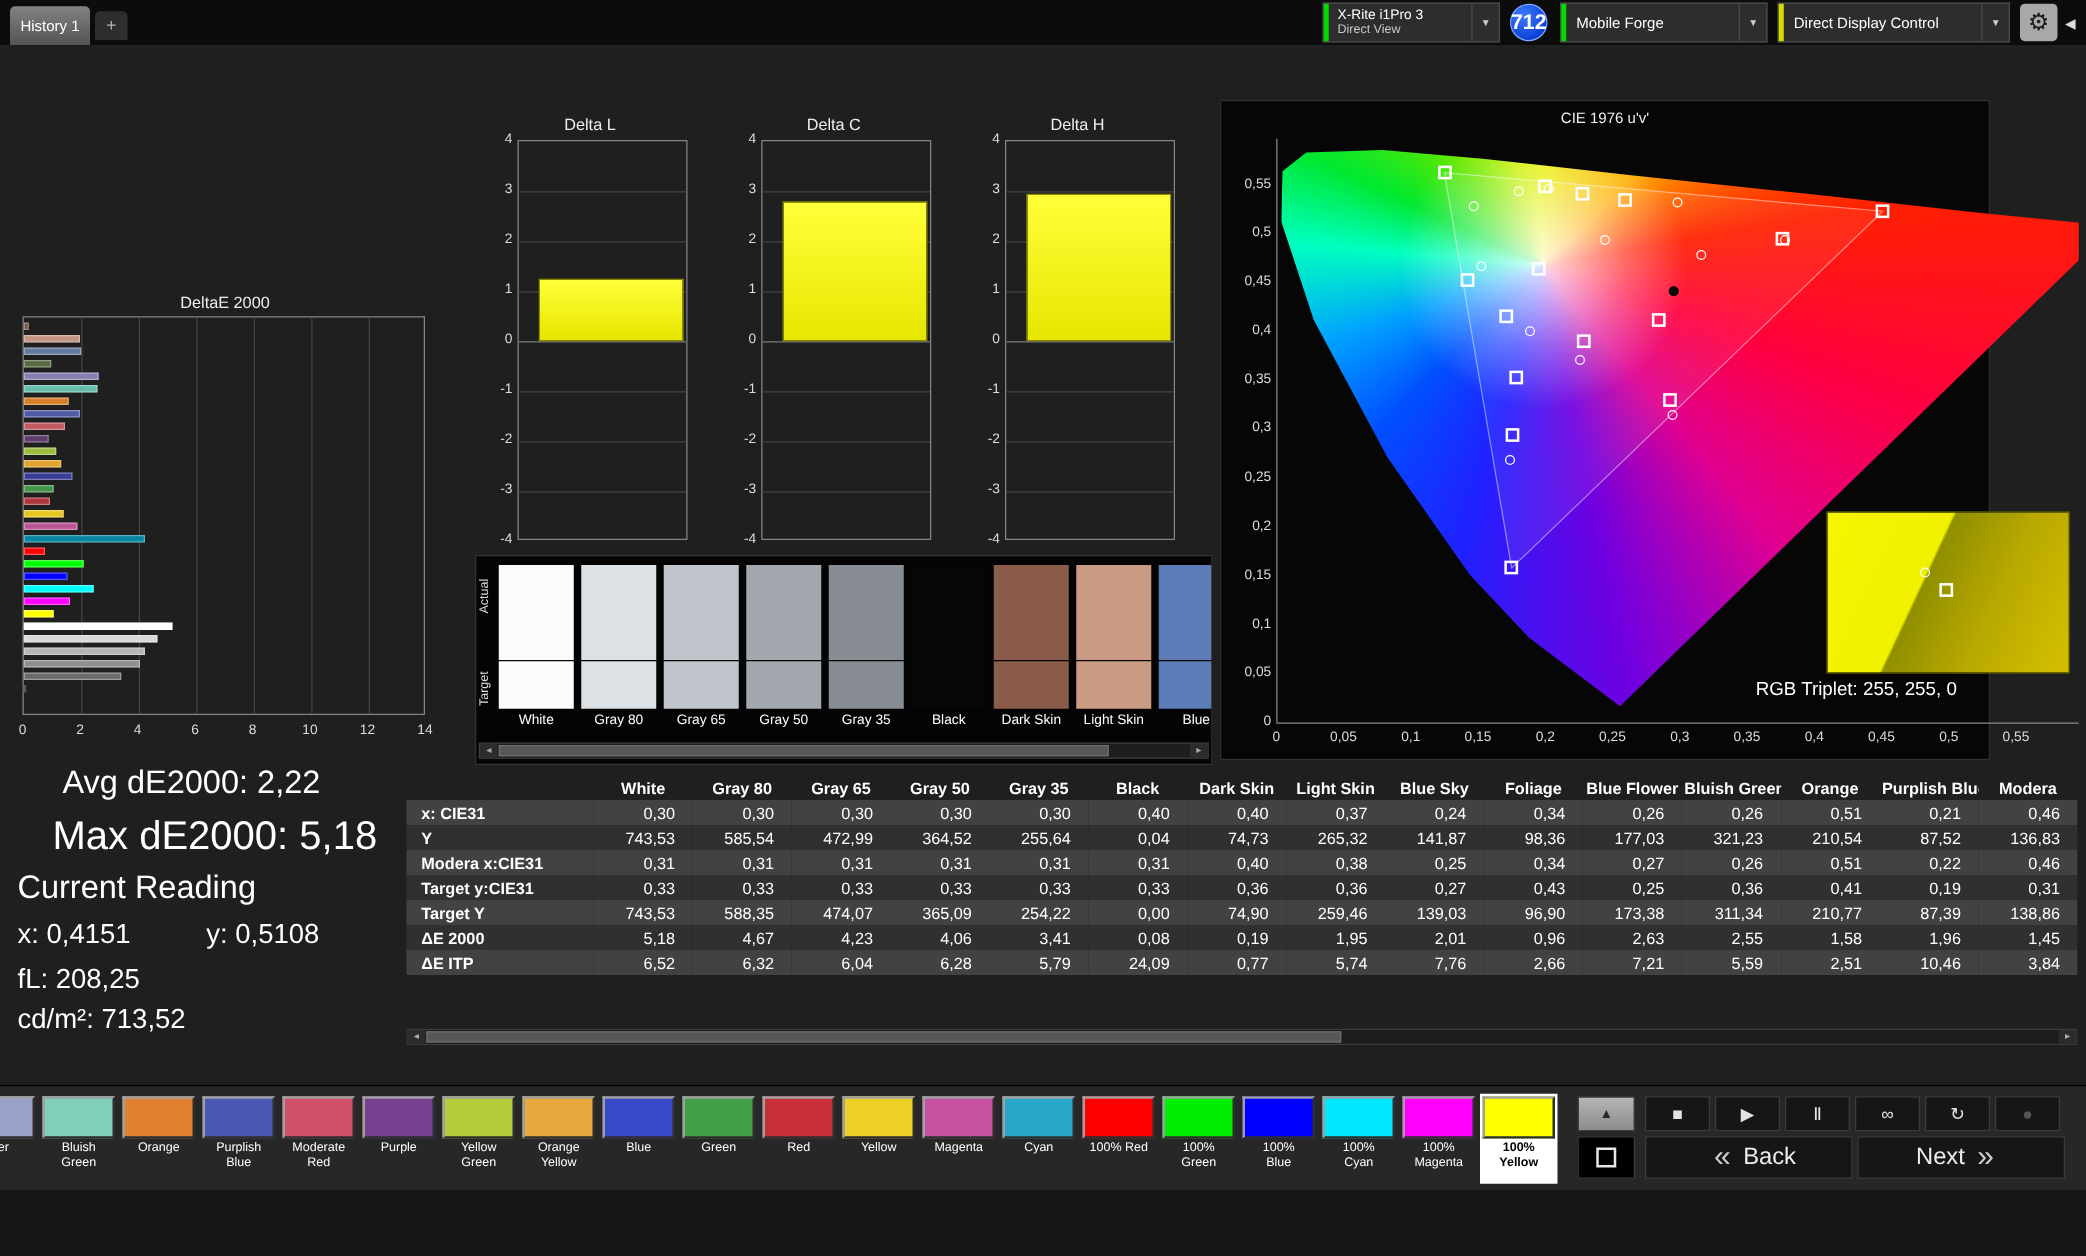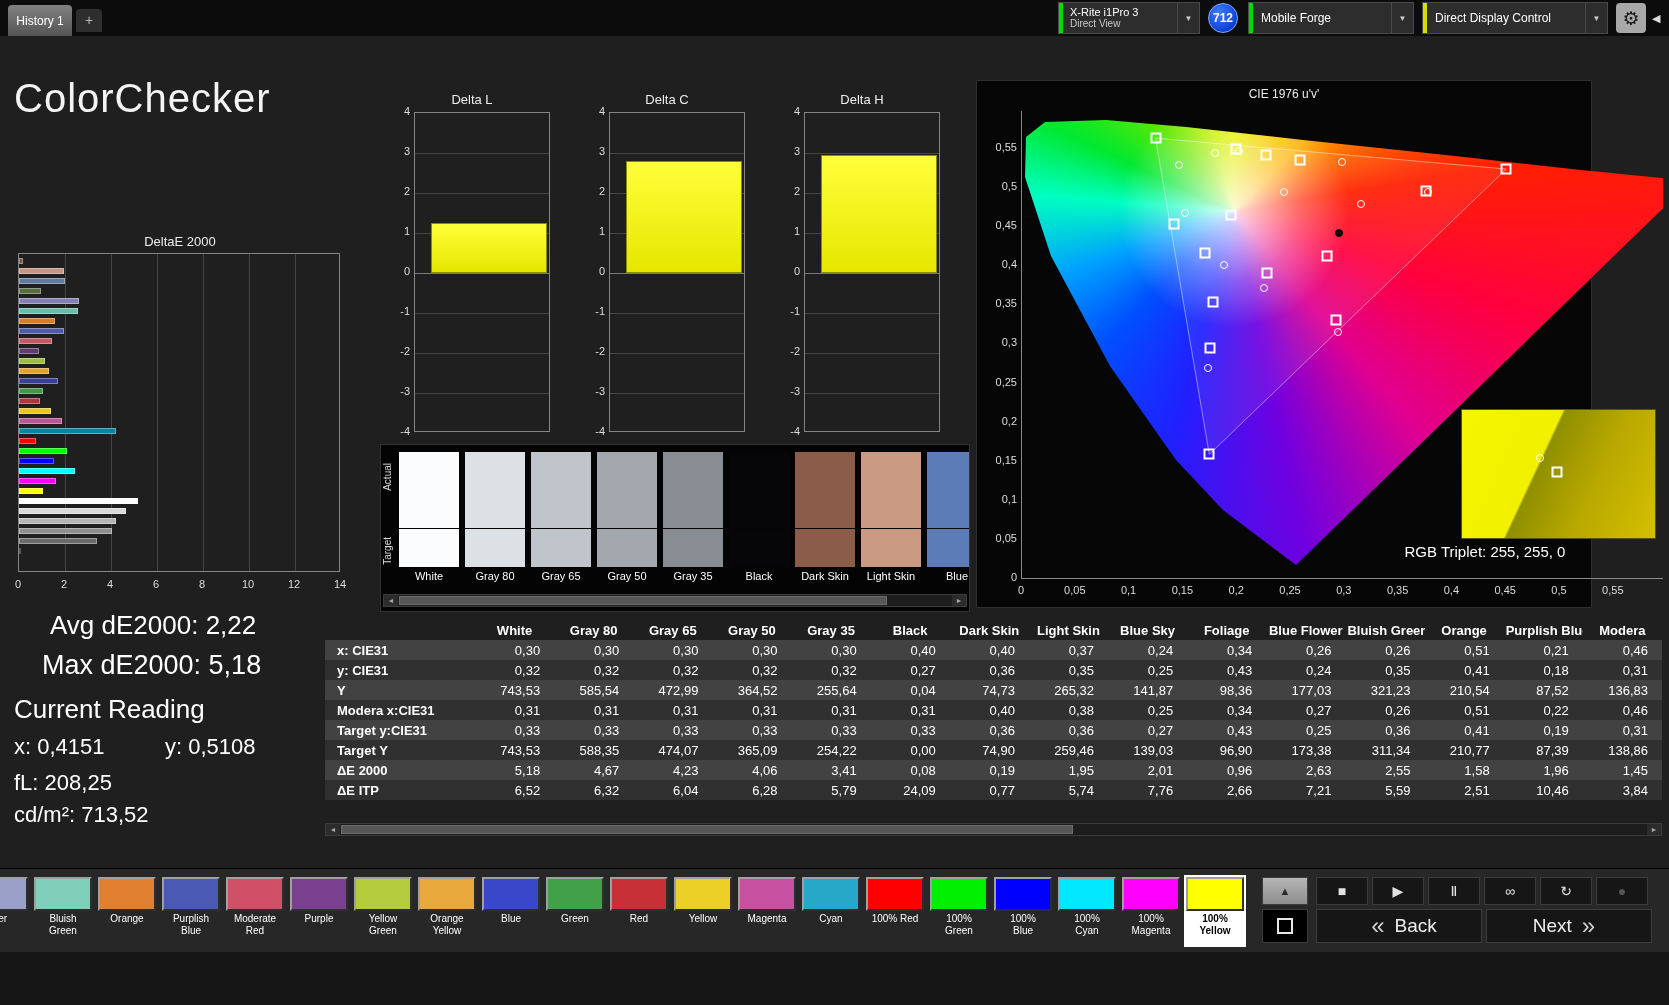--- a/index.html
+++ b/index.html
@@ -12,21 +12,21 @@
   .tab-add{position:absolute;left:76px;top:9px;width:26px;height:23px;background:#2e2e2e;border-radius:4px 4px 0 0;color:#b5b5b5;font-size:14px;text-align:center;line-height:23px;}
   .dd{position:absolute;top:2px;height:32px;background:#2d2d2d;border:1px solid #4a4a4a;display:flex;align-items:center;}
   .dd-accent{width:4px;align-self:stretch;}
   .acc-green{background:#00dc00;}
   .acc-yellow{background:#d6e000;}
   .dd-lines{flex:1;padding-left:7px;font-size:11px;line-height:12px;color:#fff;white-space:nowrap;}
   .dd-lines .dim{color:#c9c9c9;font-size:10px;}
   .dd-single{flex:1;padding-left:8px;font-size:12px;color:#fff;white-space:nowrap;}
   .dd-chev{width:22px;align-self:stretch;display:flex;align-items:center;justify-content:center;border-left:1px solid #4a4a4a;color:#ccc;font-size:8px;}
   .dd-meter{left:1058px;width:142px;}
-  .badge{position:absolute;left:1208px;top:3px;width:30px;height:30px;border-radius:50%;background:radial-gradient(circle at 35% 30%,#3d7bff,#0a3fd0 75%);border:1px solid #7fa8ff;font-size:12px;font-weight:bold;display:flex;align-items:center;justify-content:center;}
+  .badge{position:absolute;left:1208px;top:3px;width:30px;height:30px;border-radius:50%;background:radial-gradient(circle at 35% 30%,#3d7bff,#0a3fd0 75%);border:1px solid #7fa8ff;font-size:17px;font-weight:bold;display:flex;align-items:center;justify-content:center;}
   .dd-pattern{left:1248px;width:166px;}
   .dd-display{left:1422px;width:186px;}
   .gear{position:absolute;left:1616px;top:3px;width:30px;height:30px;background:#a8a8a8;border-radius:4px;color:#1b1b1b;font-size:19px;display:flex;align-items:center;justify-content:center;}
   .collapse{position:absolute;left:1652px;top:12px;color:#ddd;font-size:11px;}
 
   
   .page-title{position:absolute;left:14px;top:76px;font-size:40px;font-weight:300;color:#f4f4f4;letter-spacing:1px;}
 
   
   .dechart{position:absolute;left:18px;top:234px;width:324px;height:366px;}
@@ -80,21 +80,21 @@
   .mk-sq{position:absolute;width:11px;height:11px;border:2px solid #fff;transform:translate(-50%,-50%);}
   .mk-ci{position:absolute;width:8px;height:8px;border:1.5px solid #fff;border-radius:50%;transform:translate(-50%,-50%);}
   .mk-dot{position:absolute;width:8px;height:8px;background:#0a0a0a;border:1px solid #000;border-radius:50%;transform:translate(-50%,-50%);}
   .cie-inset{position:absolute;left:484px;top:328px;width:195px;height:130px;border:1px solid #555500;
     background:linear-gradient(115deg,#f6f600 0%,#f0f000 40%,#8f8f00 41%,#b8a800 66%,#d4c000 100%);}
   .cie-rgb{position:absolute;left:330px;top:462px;width:356px;text-align:center;font-size:15px;color:#fff;}
 
   
   .stat{position:absolute;color:#fff;white-space:nowrap;}
   .stat-avg{left:50px;top:610px;font-size:26px;}
-  .stat-max{left:42px;top:650px;font-size:27px;}
+  .stat-max{left:42px;top:650px;font-size:32px;}
   .stat-cur{left:14px;top:694px;font-size:26px;}
   .stat-x{left:14px;top:734px;font-size:22px;}
   .stat-y{left:165px;top:734px;font-size:22px;}
   .stat-fl{left:14px;top:770px;font-size:22px;}
   .stat-cd{left:14px;top:802px;font-size:22px;}
 
   
   .datatable{position:absolute;left:325px;top:620px;width:1337px;height:218px;overflow:hidden;}
   table{width:100%;border-collapse:collapse;font-size:13px;color:#fff;table-layout:fixed;}
   thead th{font-weight:bold;text-align:center;padding:2px 2px;white-space:nowrap;overflow:hidden;height:20px;}
@@ -148,21 +148,20 @@
       <div class="dd-accent acc-yellow"></div>
       <div class="dd-single">Direct Display Control</div>
       <div class="dd-chev">▼</div>
     </div>
     <div class="gear">
         <span>⚙</span>
       </div>
     <div class="collapse">◀</div>
   </div>
 
-  <div class="page-title">ColorChecker</div>
 
   <div class="dechart">
     <div class="dechart-title">DeltaE 2000</div>
     <div class="dechart-plot" id="de-plot">
         <div class="vline" style="left: 46px;"></div>
         <div class="vline" style="left: 92px;"></div>
         <div class="vline" style="left: 138px;"></div>
         <div class="vline" style="left: 184px;"></div>
         <div class="vline" style="left: 230px;"></div>
         <div class="vline" style="left: 276px;"></div>
@@ -449,38 +448,20 @@
             <td>0,40</td>
             <td>0,40</td>
             <td>0,37</td>
             <td>0,24</td>
             <td>0,34</td>
             <td>0,26</td>
             <td>0,26</td>
             <td>0,51</td>
             <td>0,21</td>
             <td>0,46</td>
-          </tr>
-          <tr>
-            <th>y: CIE31</th>
-            <td>0,32</td>
-            <td>0,32</td>
-            <td>0,32</td>
-            <td>0,32</td>
-            <td>0,32</td>
-            <td>0,27</td>
-            <td>0,36</td>
-            <td>0,35</td>
-            <td>0,25</td>
-            <td>0,43</td>
-            <td>0,24</td>
-            <td>0,35</td>
-            <td>0,41</td>
-            <td>0,18</td>
-            <td>0,31</td>
           </tr>
           <tr>
             <th>Y</th>
             <td>743,53</td>
             <td>585,54</td>
             <td>472,99</td>
             <td>364,52</td>
             <td>255,64</td>
             <td>0,04</td>
             <td>74,73</td>

